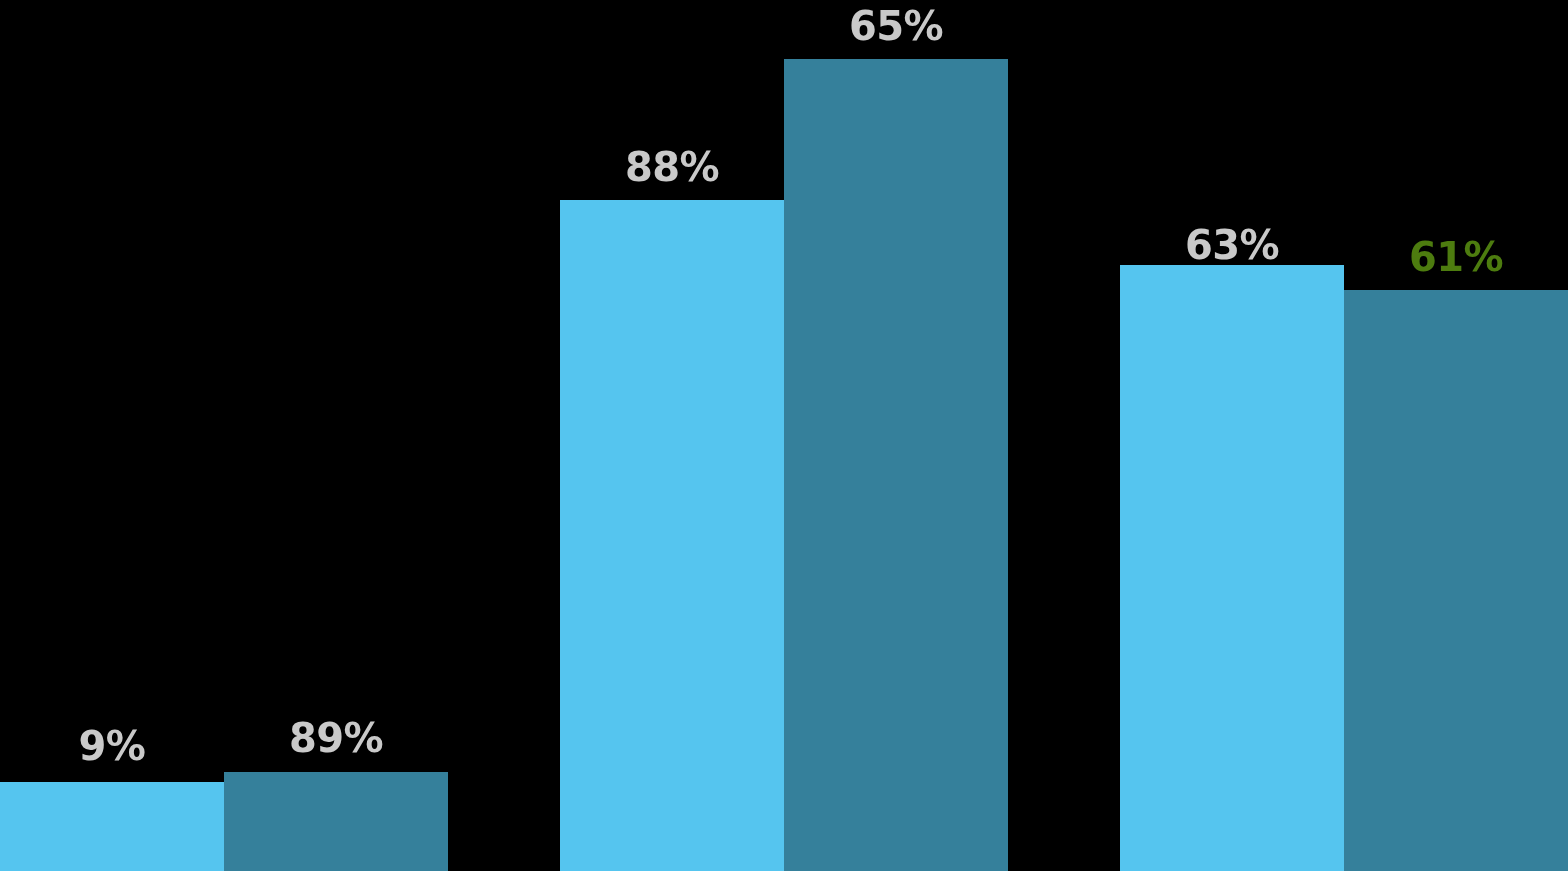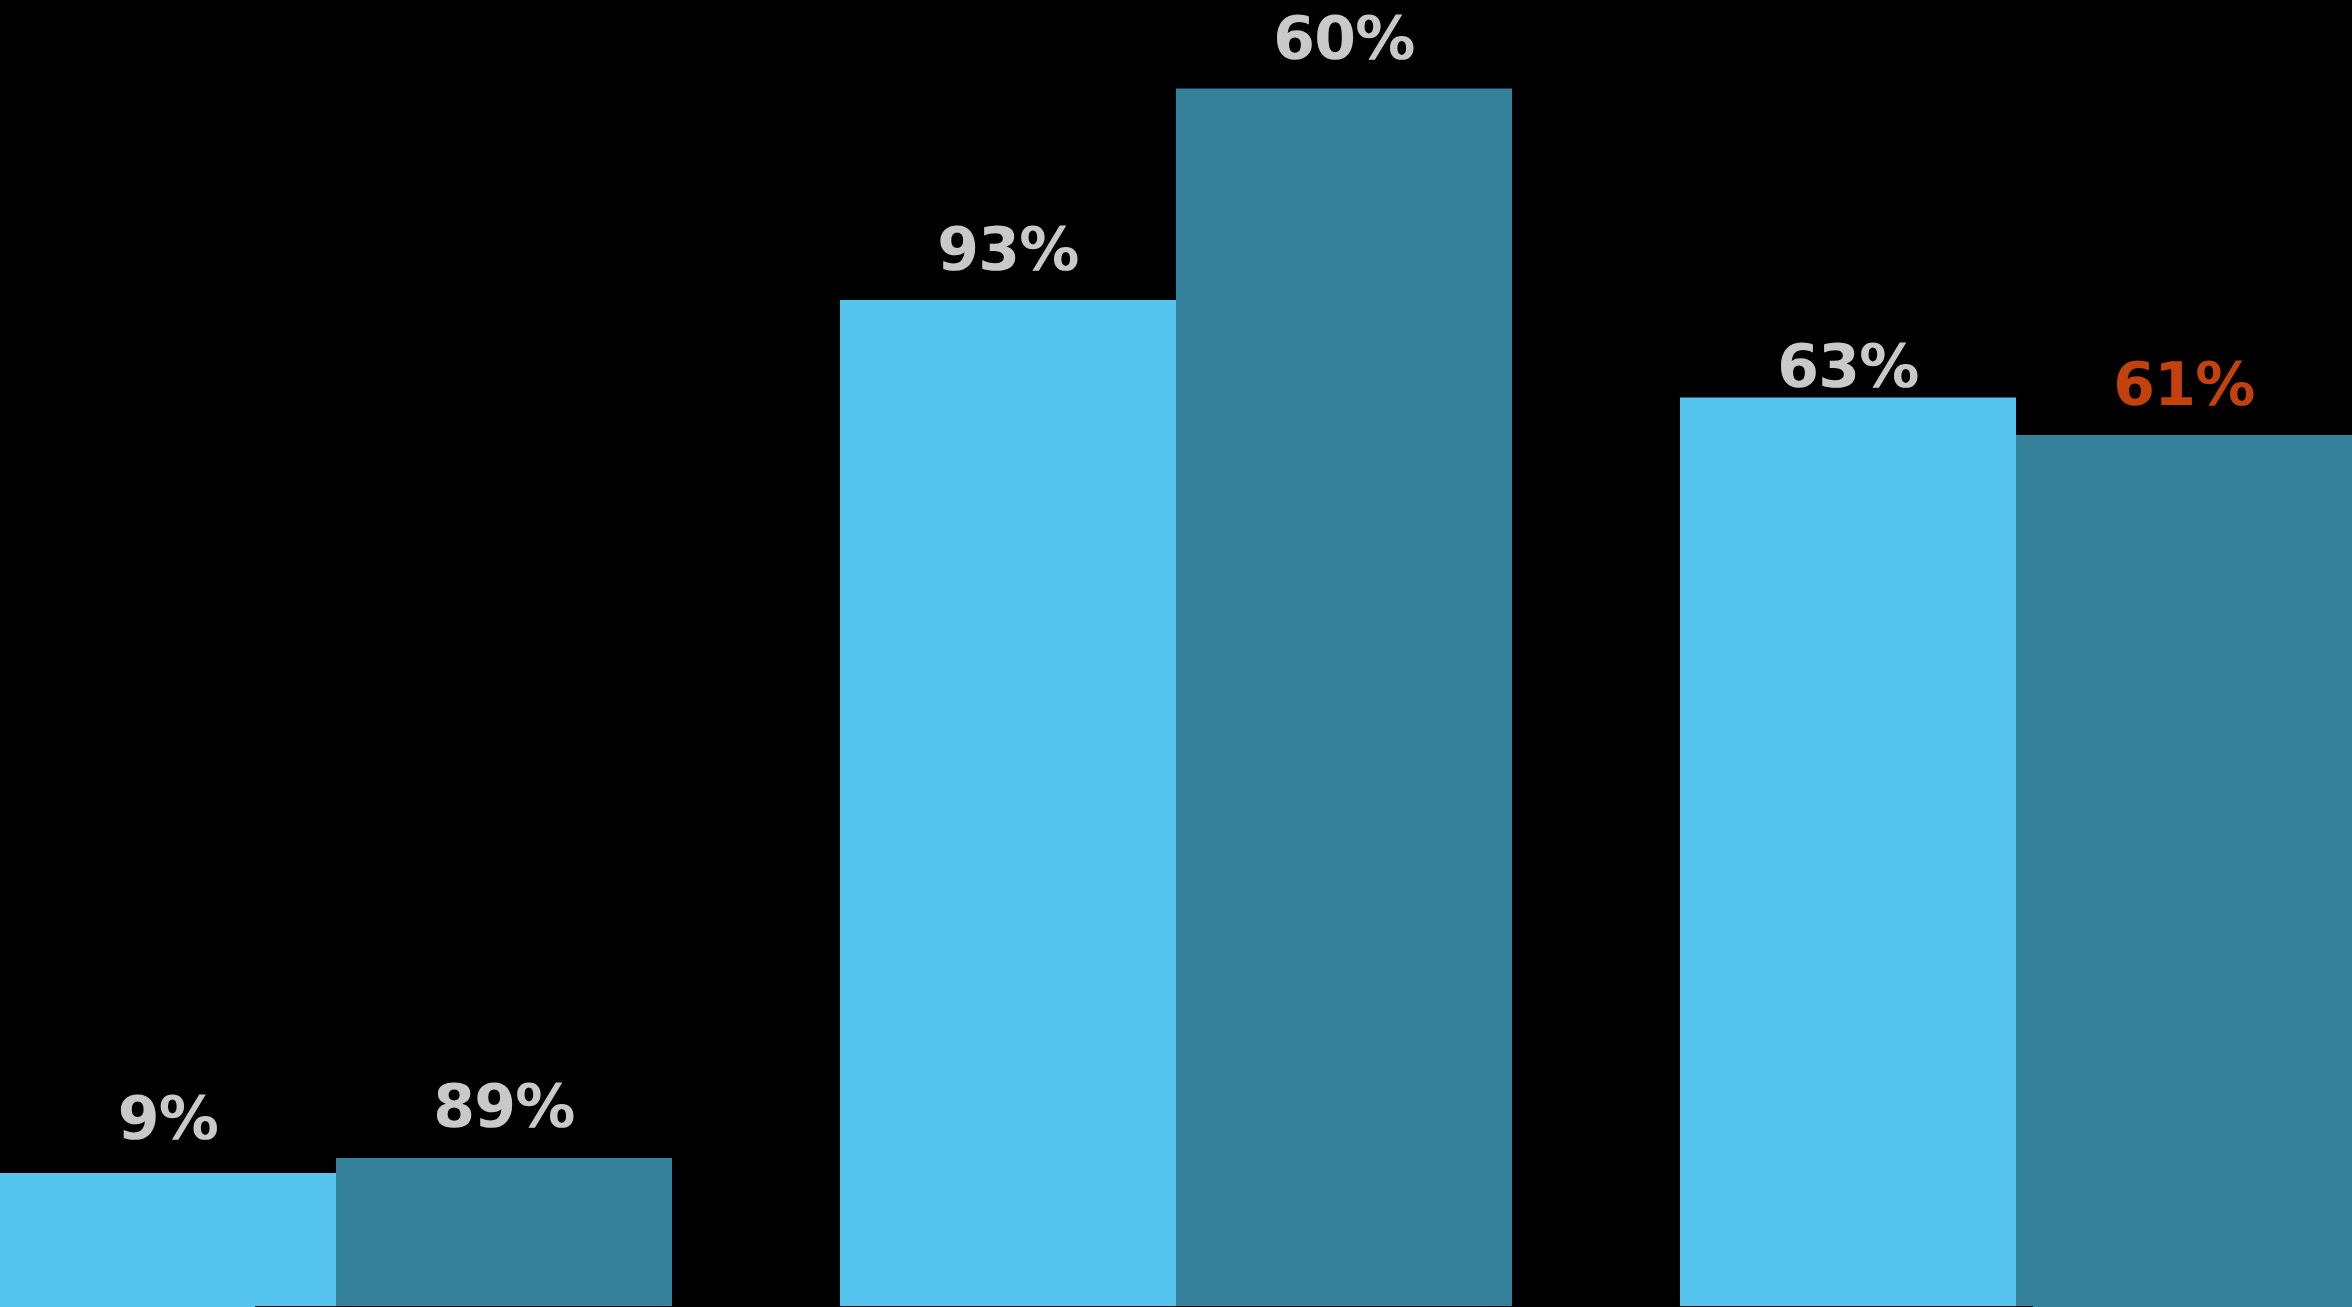--- a/index.html
+++ b/index.html
@@ -42,18 +42,18 @@
 
   <div class="bar" style="left: 0px; width: 224px; height: 89px; background: rgb(85, 197, 239);"></div>
   <div class="bar" style="left: 224px; width: 224px; height: 99px; background: rgb(53, 128, 155);"></div>
   <div class="bar" style="left: 560px; width: 224px; height: 671px; background: rgb(85, 197, 239);"></div>
   <div class="bar" style="left: 784px; width: 224px; height: 812px; background: rgb(53, 128, 155);"></div>
   <div class="bar" style="left: 1120px; width: 224px; height: 606px; background: rgb(85, 197, 239);"></div>
   <div class="bar" style="left: 1344px; width: 224px; height: 581px; background: rgb(53, 128, 155);"></div>
 
   <div class="bar-label" style="left: 112px; top: 726px; color: rgb(201, 201, 201);">9%</div>
   <div class="bar-label" style="left: 336px; top: 718px; color: rgb(201, 201, 201);">89%</div>
-  <div class="bar-label" style="left: 672px; top: 147px; color: rgb(201, 201, 201);">93%</div>
-  <div class="bar-label" style="left: 896px; top: 6px; color: rgb(201, 201, 201);">60%</div>
+  <div class="bar-label" style="left: 672px; top: 147px; color: rgb(201, 201, 201);">88%</div>
+  <div class="bar-label" style="left: 896px; top: 6px; color: rgb(201, 201, 201);">65%</div>
   <div class="bar-label" style="left: 1232px; top: 225px; color: rgb(201, 201, 201);">63%</div>
-  <div class="bar-label" style="left: 1456px; top: 237px; color: #c2410c;">61%</div>
+  <div class="bar-label" style="left: 1456px; top: 237px; color: #4d7c0f;">61%</div>
 
 </div>
 
 </body></html>

